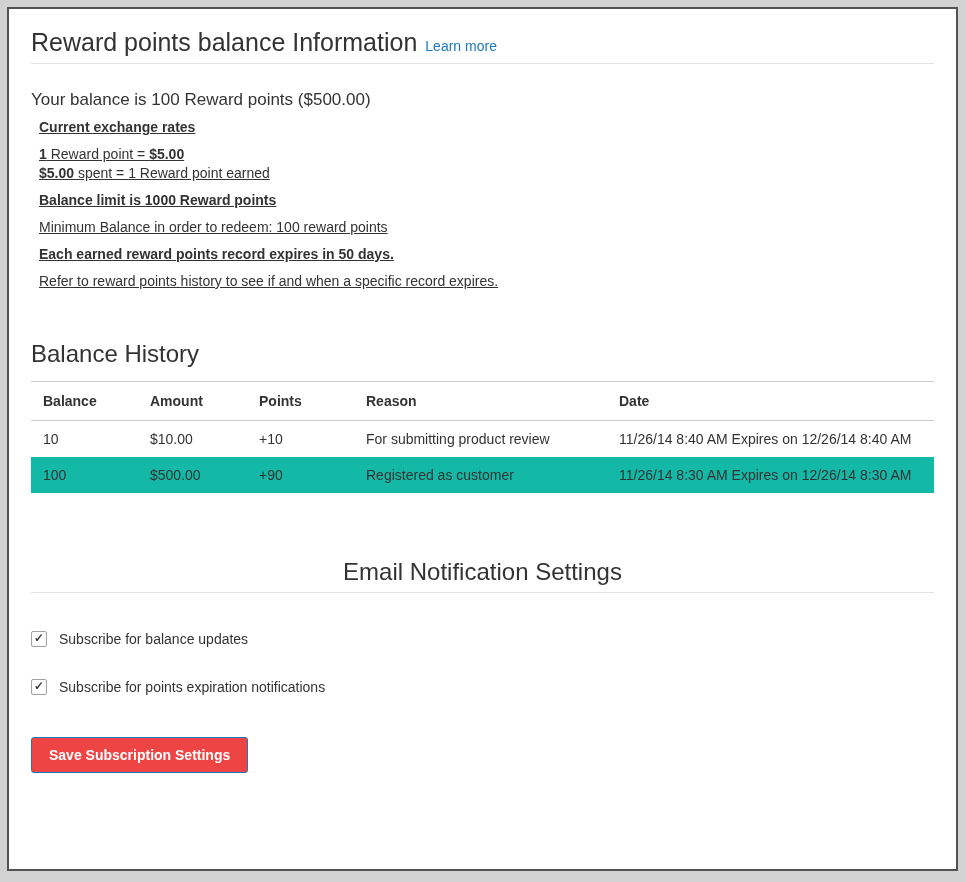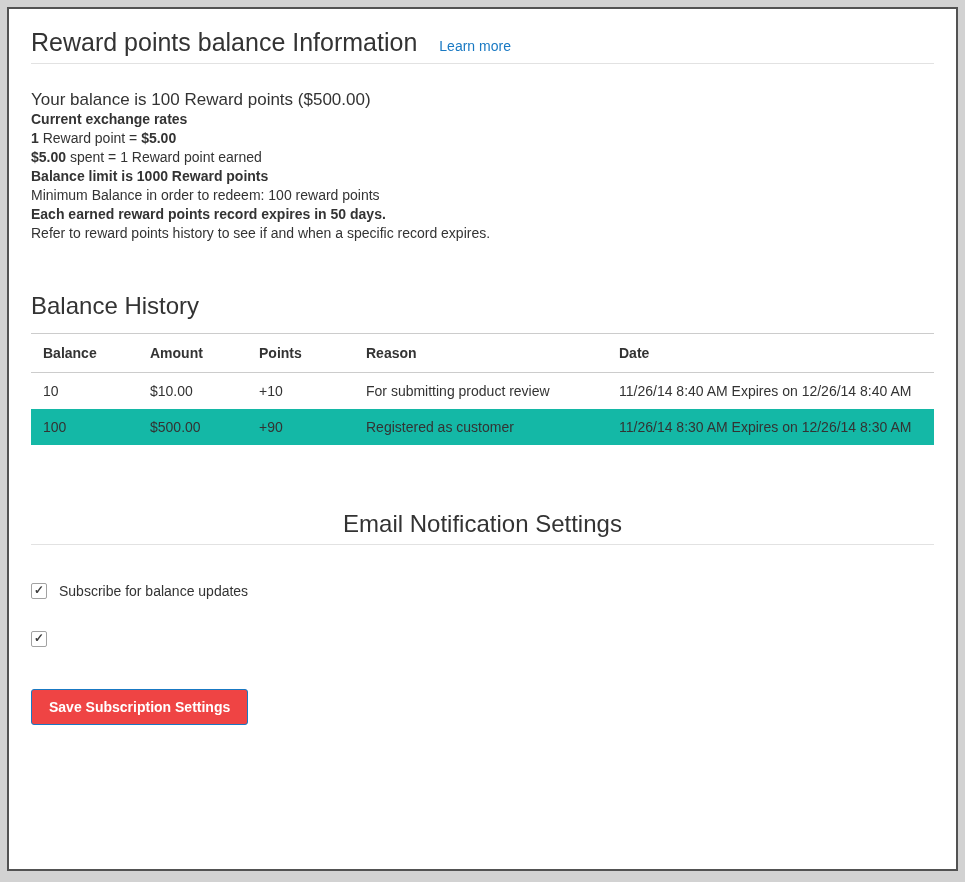--- a/index.html
+++ b/index.html
@@ -12,39 +12,39 @@
   }
   .card{
     position:absolute;left:7px;top:7px;right:7px;bottom:11px;
     background:#ffffff;
     border:2px solid #525252;
     padding:18px 22px 20px 22px;
     box-sizing:border-box;
     overflow:hidden;
   }
   .title-row{
-    display:flex;align-items:baseline;gap:22px;margin:0;
+    display:flex;align-items:baseline;gap:8px;margin:0;
   }
   h1{
     margin:0;font-size:25px;font-weight:300;color:#333;line-height:30px;letter-spacing:0;
   }
   h2{
     margin:0;font-size:24px;font-weight:300;color:#333;line-height:29px;
   }
   .link{
     color:#1979c3;font-size:14px;text-decoration:none;cursor:pointer;
   }
   hr.divider{
     border:none;border-top:1px solid #e2e2e2;margin:6px 0 0 0;
   }
   .balance-summary{
     margin:26px 0 0 0;font-size:17px;line-height:20px;
   }
   p.body-line{
-    margin:0;font-size:14px;line-height:19px;
+    margin:8px;font-size:14px;line-height:19px;text-decoration:underline;
   }
   .mt-heading{margin-top:34px;font-weight:700;}
   .rates-lines{margin-top:12px;}
   .bold{font-weight:700;}
   .mt-limit{margin-top:28px;font-weight:700;}
   .mt-min{margin-top:13px;}
   .mt-expiry{margin-top:29px;font-weight:700;}
   .mt-note{margin-top:11px;}
   .section-history{margin-top:48px;}
   table.history{
@@ -156,17 +156,18 @@
     <span class="checkbox">
         <span class="check">✓</span>
       </span>
     <span>Subscribe for balance updates</span>
   </div>
 
   <div class="checkbox-row">
     <span class="checkbox">
         <span class="check">✓</span>
       </span>
+    <span>Subscribe for points expiration notifications</span>
   </div>
 
   <button class="primary">Save Subscription Settings</button>
 
 </div>
 
 </body></html>

